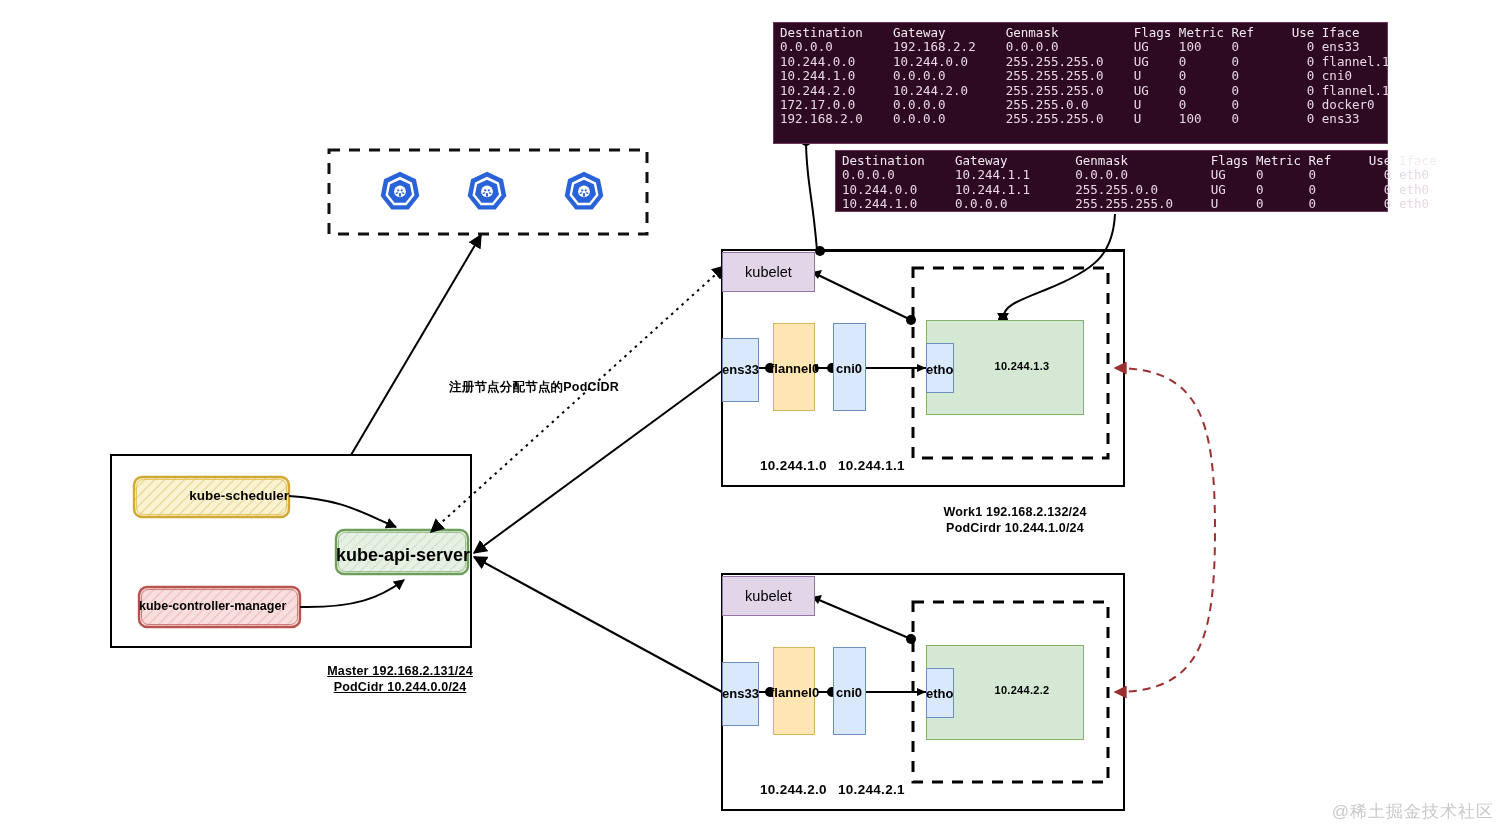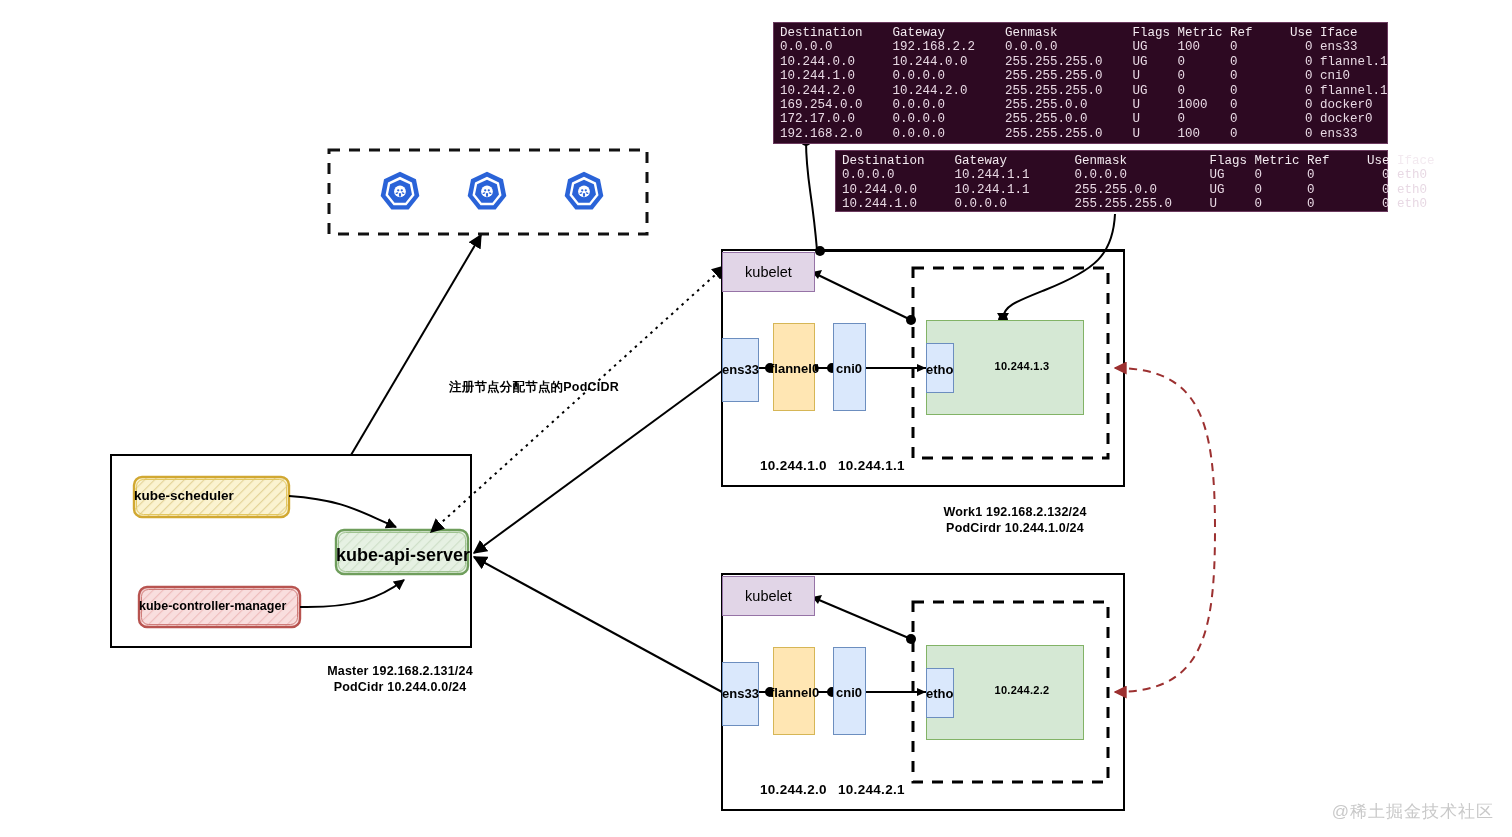--- a/index.html
+++ b/index.html
@@ -3,21 +3,21 @@
 <meta charset="utf-8">
 <style>
   html,body{margin:0;padding:0;background:#ffffff;}
   body{width:1512px;height:837px;position:relative;overflow:hidden;
        font-family:"Liberation Sans",sans-serif;}
   #canvas{position:absolute;left:0;top:0;width:1512px;height:837px;}
 
   .term{position:absolute;background:#2d0922;border:1px solid #6b3a5e;
         font-family:"DejaVu Sans Mono","Liberation Mono",monospace;
         color:#e8d9e4;box-sizing:border-box;padding:3px 4px 4px 6px;}
-  .term .row{white-space:pre;line-height:14.4px;font-size:12.5px;letter-spacing:0px;font-family:Liberation Mono, monospace;}
+  .term .row{white-space:pre;line-height:14.4px;font-size:12.5px;letter-spacing:0px;}
   .term .row.hdr{color:#f3eaf0;}
 
   .kubelet{position:absolute;background:#e1d5e7;border:1.5px solid #9673a6;
            box-sizing:border-box;display:flex;align-items:center;justify-content:center;
            font-weight:normal;font-size:14.5px;color:#000;}
   .iface{position:absolute;background:#dae8fc;border:1.5px solid #6c8ebf;box-sizing:border-box;}
   .flannel{position:absolute;background:#ffe6b3;border:1.5px solid #d6b656;box-sizing:border-box;}
   .pod{position:absolute;background:#d5e8d4;border:1.5px solid #82b366;box-sizing:border-box;}
 
   .lbl{position:absolute;font-weight:bold;color:#000;white-space:nowrap;}
@@ -190,36 +190,35 @@
     </g>
   </g>
 </svg>
 
 <div class="term" id="term1" style="left:773px;top:22px;width:615px;height:122px;">
     <div class="row hdr">Destination    Gateway        Genmask          Flags Metric Ref     Use Iface</div>
     <div class="row">0.0.0.0        192.168.2.2    0.0.0.0          UG    100    0         0 ens33</div>
     <div class="row">10.244.0.0     10.244.0.0     255.255.255.0    UG    0      0         0 flannel.1</div>
     <div class="row">10.244.1.0     0.0.0.0        255.255.255.0    U     0      0         0 cni0</div>
     <div class="row">10.244.2.0     10.244.2.0     255.255.255.0    UG    0      0         0 flannel.1</div>
-    <div class="row">169.254.0.0    0.0.0.0        255.255.0.0      U     1000   0         0 docker0</div>
     <div class="row">172.17.0.0     0.0.0.0        255.255.0.0      U     0      0         0 docker0</div>
     <div class="row">192.168.2.0    0.0.0.0        255.255.255.0    U     100    0         0 ens33</div>
   </div>
 <div class="term" id="term2" style="left:835px;top:150px;width:553px;height:62px;">
     <div class="row hdr">Destination    Gateway         Genmask           Flags Metric Ref     Use Iface</div>
     <div class="row">0.0.0.0        10.244.1.1      0.0.0.0           UG    0      0         0 eth0</div>
     <div class="row">10.244.0.0     10.244.1.1      255.255.0.0       UG    0      0         0 eth0</div>
     <div class="row">10.244.1.0     0.0.0.0         255.255.255.0     U     0      0         0 eth0</div>
   </div>
 
-<div class="lbl" style="left:134px;top:488px;width:155px;text-align:left;font-size:13.5px;">kube-scheduler</div>
+<div class="lbl" style="left:134px;top:488px;width:155px;text-align:right;font-size:13.5px;">kube-scheduler</div>
 <div class="lbl" style="left:139px;top:599px;width:147px;text-align:center;font-size:12.5px;">kube-controller-manager</div>
 <div class="lbl" style="left:336px;top:545px;width:116px;text-align:center;font-size:18px;">kube-api-server</div>
 
-<div class="lbl lbl-node" style="left:290px;top:663px;width:220px;">
+<div class="lbl lbl-node" style="left:290px;top:663px;width:220px;text-decoration:underline;">
   <div>Master 192.168.2.131/24</div>
   <div>PodCidr 10.244.0.0/24</div>
 </div>
 
 <div class="lbl lbl-cn" style="left:449px;top:379px;">注册节点分配节点的PodCIDR</div>
 
 <div class="kubelet" style="left:722px;top:252px;width:93px;height:40px;">kubelet</div>
 
 <div class="iface" style="left:722px;top:338px;width:37px;height:64px;"></div>
 <div class="lbl lbl-iface" style="left:722px;top:362px;width:37px;text-align:center;">ens33</div>

